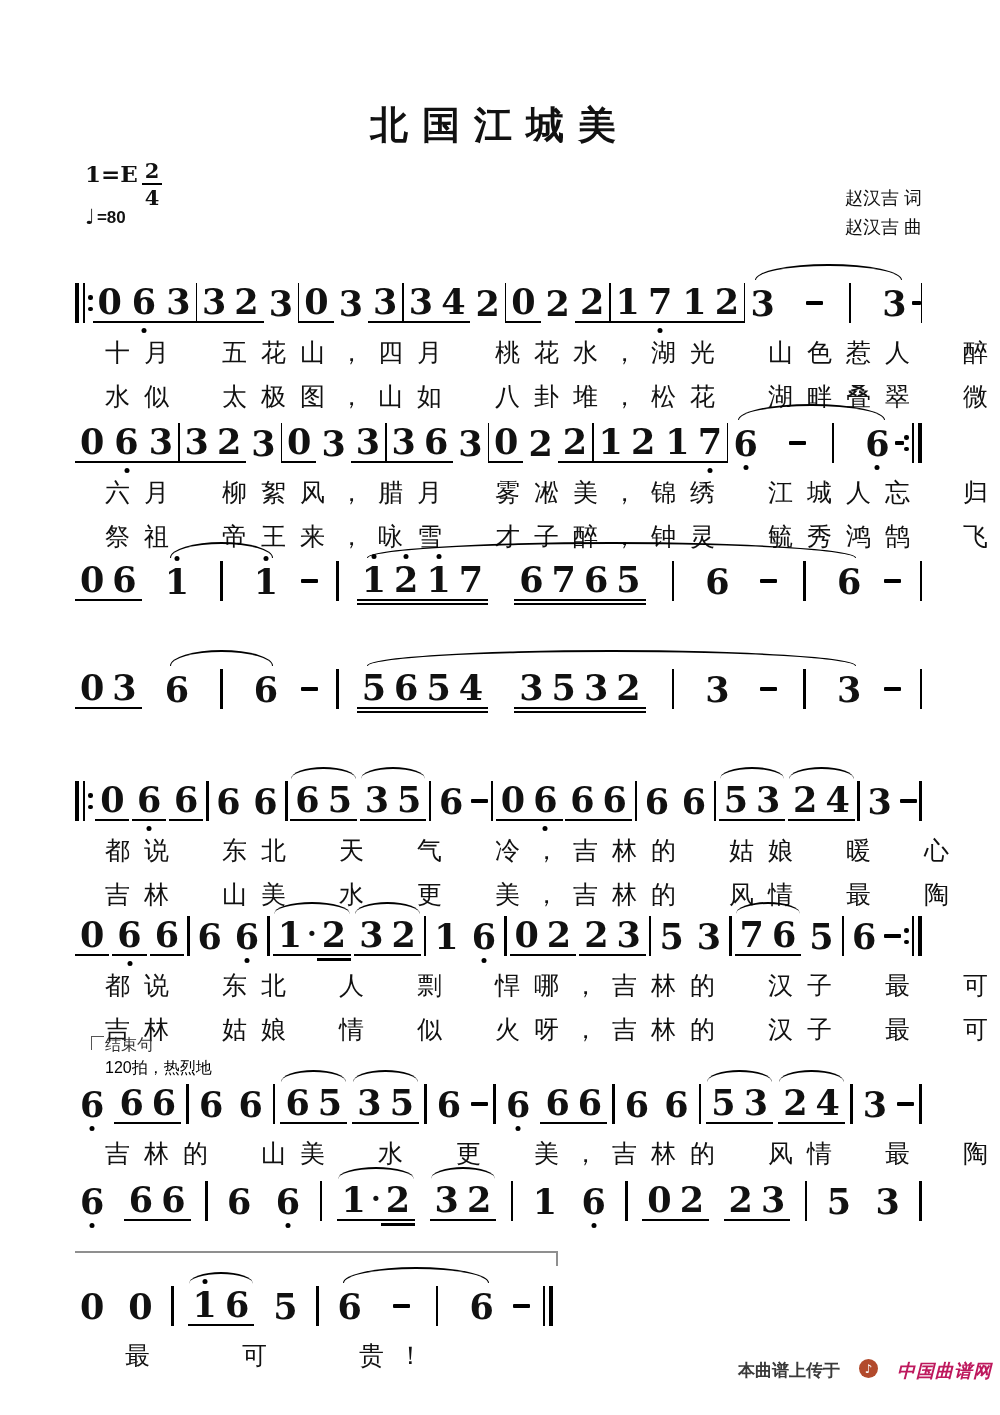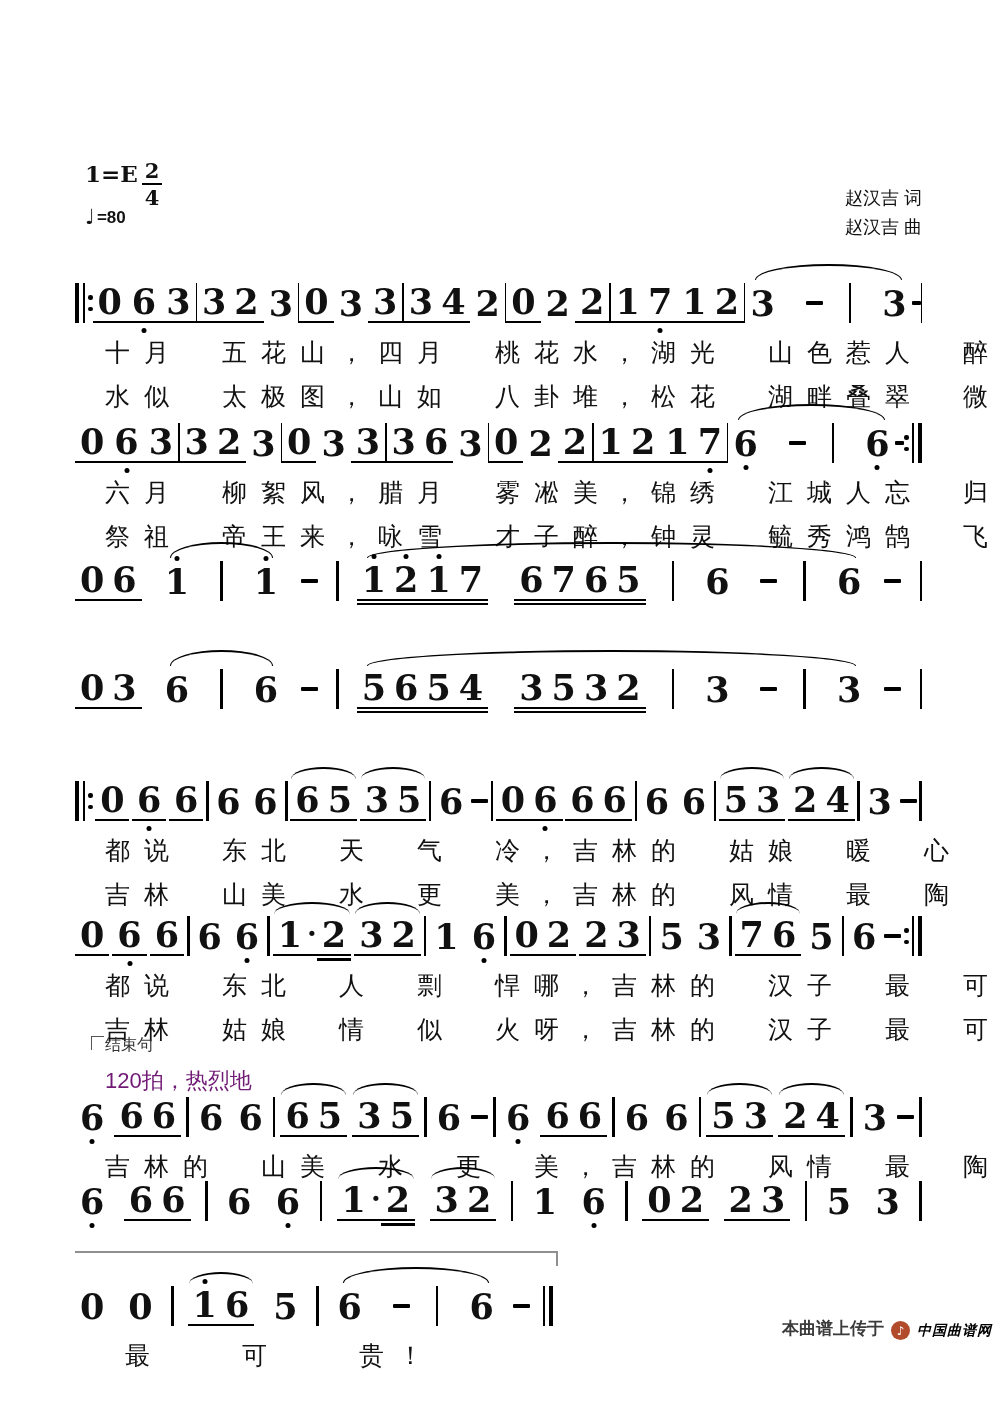--- a/index.html
+++ b/index.html
@@ -51,38 +51,39 @@
   .dots i{width:4.5px;height:4.5px;border-radius:50%;background:#000;}
 
   .lyric{margin-top:9px;margin-left:30px;font-size:25px;letter-spacing:14px;
          white-space:nowrap;line-height:35px;}
   .system.ind85 .lyric{margin-left:85px;}
   .system.ind110 .lyric{margin-left:50px;}
 
   .section-label{position:relative;font-size:16px;color:#333;margin-left:4px;line-height:18px;padding-left:12px;}
   .section-label::before{content:"";display:inline-block;width:12px;height:13px;
         border-left:1.5px solid #555;border-top:1.5px solid #555;margin-right:1px;vertical-align:top;}
-  .section-tempo{font-size:22px;color:#701a75;margin-left:30px;line-height:18px;margin-top:18px;}
+  .section-tempo{font-size:16px;color:#000000;margin-left:30px;line-height:18px;margin-top:5px;}
   .sys7-notes{margin-top:4px;}
 
   .end-underline{position:absolute;left:75px;top:1251px;width:483px;height:2px;background:#8f8f8f;}
   .end-underline::after{content:"";position:absolute;right:0;top:0;width:2px;height:15px;background:#8f8f8f;}
 
   
-  .footer{position:absolute;top:1317px;right:8px;display:flex;align-items:flex-end;gap:7px;}
+  .footer{position:absolute;top:1359px;right:8px;display:flex;align-items:flex-start;gap:19px;}
   .fprefix{font-size:17px;color:#3a3a3a;font-weight:bold;}
   .logo{width:19px;height:19px;border-radius:50%;background:#b24a2c;display:inline-flex;
         align-items:center;justify-content:center;}
   .logo span{color:#fff;font-size:12px;font-family:"DejaVu Sans",sans-serif;line-height:1;}
-  .site{font-size:14px;font-weight:bold;font-style:italic;color:#000000;letter-spacing:1px;}
+  .site{font-size:18px;font-weight:bold;font-style:italic;color:#be185d;letter-spacing:1px;}
 </style>
 </head>
 <body>
 
 <div id="page">
+  <div class="title">北国江城美</div>
 
   <div class="keysig">
     <span>1=E</span>
     <span class="frac">
       <span class="num">2</span>
       <span class="den">4</span>
     </span>
   </div>
 
   <div class="tempo">

